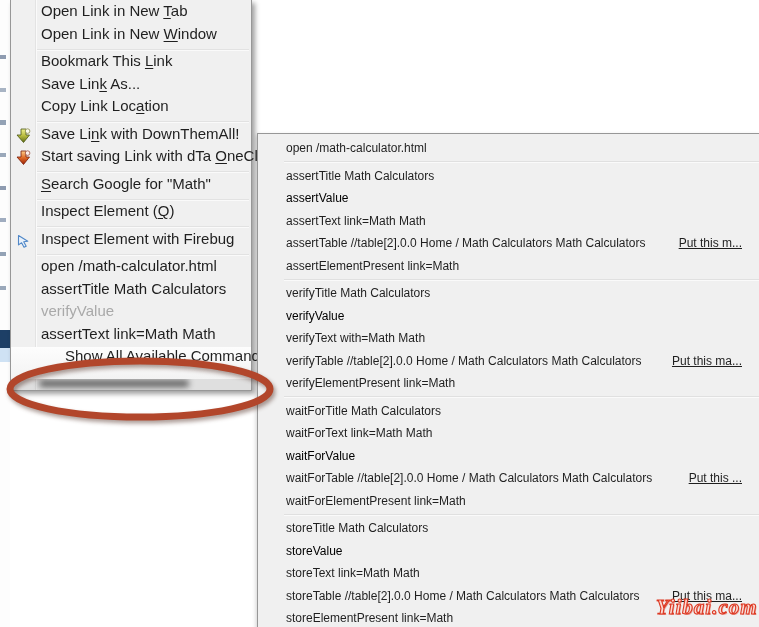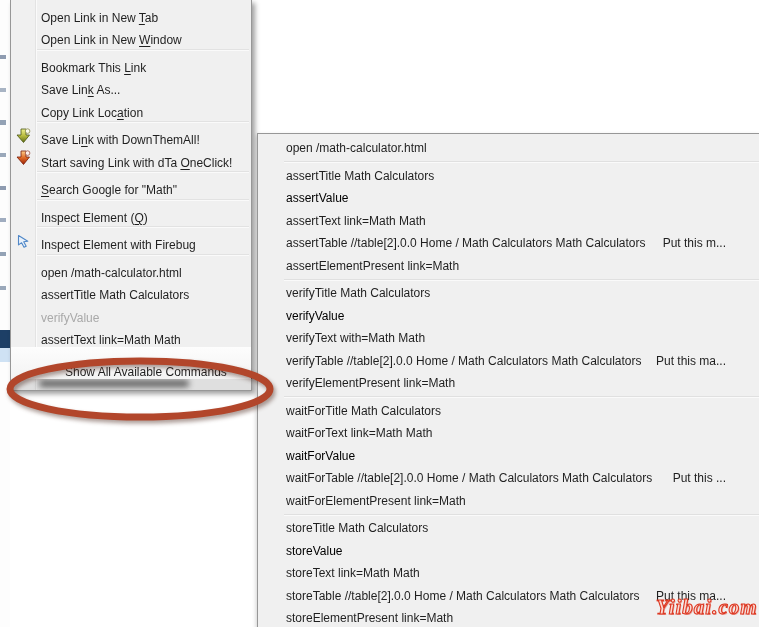--- a/index.html
+++ b/index.html
@@ -10,22 +10,22 @@
   
   .page-edge{position:absolute;left:0;top:0;width:10px;height:627px;background:#fdfdfd;}
   .page-edge .artifact{position:absolute;left:0;}
 
   
   .left-menu{position:absolute;left:10px;top:0;width:240px;background:#f0f0f0;
              border:1px solid #979797;border-top:0;
              box-shadow:3px 3px 5px rgba(0,0,0,0.38);padding-top:2px;}
   .left-menu::before{content:'';position:absolute;left:24px;top:0;bottom:0;width:1px;
              background:#e3e3e3;box-shadow:1px 0 0 #fafafa;}
-  .lm-item{position:relative;height:22.5px;display:flex;align-items:flex-end;
-           font-size:12px;color:#1f1f1f;white-space:nowrap;}
+  .lm-item{position:relative;height:22.5px;display:flex;align-items:flex-start;
+           font-size:15px;color:#1f1f1f;white-space:nowrap;}
   .lm-item .gutter{flex:0 0 24px;display:flex;align-items:center;justify-content:center;height:100%;}
   .lm-item .label{padding-left:6px;}
   .lm-item u{text-decoration:underline;text-underline-offset:2px;}
   .lm-item.disabled{color:#a9a9a9;}
   .lm-item.highlighted{background:linear-gradient(#fdfdfd,#f3f3f3);height:32px;gap:24px;}
   .lm-item .arrow{margin-left:auto;margin-right:9px;width:0;height:0;
            border-top:4px solid transparent;border-bottom:4px solid transparent;
            border-left:5px solid #2a2a2a;}
   .lm-sep{height:0;border-top:1px solid #e2e2e2;border-bottom:1px solid #fafafa;
           margin:1.5px 2px 1.5px 26px;}
@@ -34,21 +34,21 @@
           background:#3c3c3c;filter:blur(3px);opacity:0.8;border-radius:3px;}
 
   
   .submenu{position:absolute;left:257px;top:133px;width:502px;height:494px;
            background:#f0f0f0;border:1px solid #979797;border-right:0;border-bottom:0;
            box-shadow:-1px 2px 4px rgba(0,0,0,0.18);padding-top:3px;overflow:hidden;}
   .sm-item{height:22.5px;display:flex;align-items:center;font-size:12px;color:#1f1f1f;
            white-space:nowrap;}
   .sm-item .label{padding-left:28px;}
   .sm-item.disabled{color:#000000;}
-  .sm-item .right-label{margin-left:auto;padding-right:34px;color:#1f1f1f;}
+  .sm-item .right-label{margin-left:auto;padding-right:18px;color:#1f1f1f;text-decoration:underline;}
   .sm-sep{height:0;border-top:1px solid #e0e0e0;border-bottom:1px solid #fafafa;
           margin:1.5px 0 1.5px 26px;}
 
   
   .ellipse-overlay{position:absolute;left:0;top:352px;pointer-events:none;
           filter:drop-shadow(2px 3px 2px rgba(70,35,25,0.45));}
 
   
   .watermark{position:absolute;left:656px;top:595px;font-family:"Liberation Serif",serif;
           font-weight:bold;font-style:italic;font-size:21px;letter-spacing:1px;

